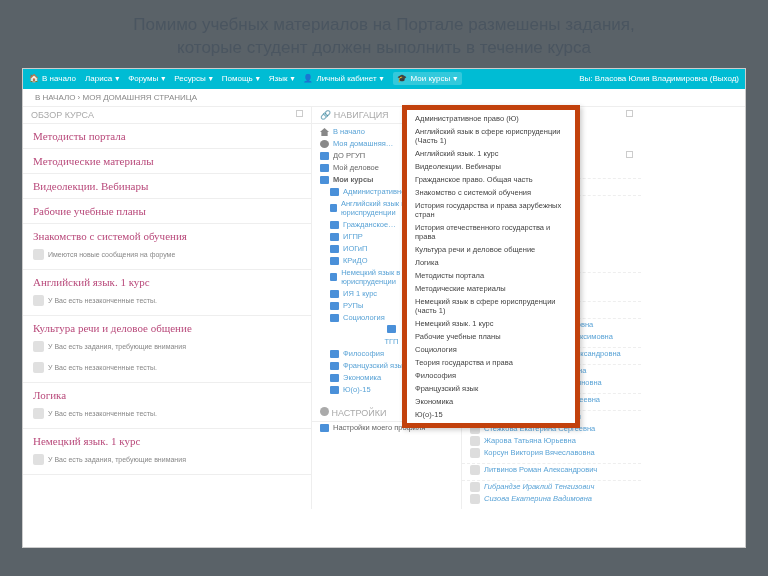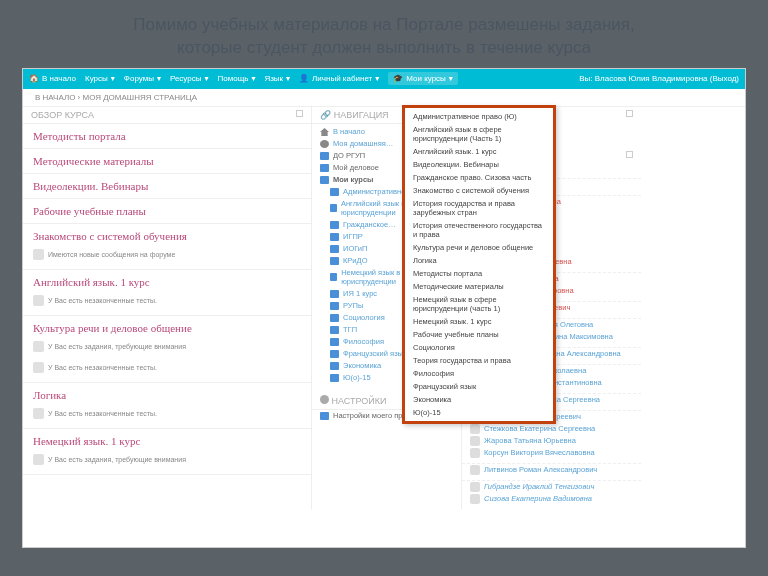--- a/index.html
+++ b/index.html
@@ -18,21 +18,21 @@
   .course-item { border-bottom: 1px solid #eee; padding: 6px 10px; }
   .course-title { color: #B94A7B; font-size: 11px; font-family: Georgia, serif; }
   .course-note { display: flex; align-items: center; gap: 4px; font-size: 7px; color: #888; margin-top: 4px; padding: 3px 0; }
   .note-icon { width: 11px; height: 11px; background: #e0e0e0; border-radius: 2px; display: inline-block; }
   .nav-list { padding: 2px 0; }
   .nav-item { display: flex; align-items: center; gap: 4px; padding: 1.5px 8px; font-size: 7.5px; }
   .nav-item .fi { width: 9px; height: 8px; display: inline-block; }
   .fi-folder { background: #4a90d9; border-radius: 1px; }
   .fi-home { background: #888; clip-path: polygon(50% 0, 100% 50%, 85% 50%, 85% 100%, 15% 100%, 15% 50%, 0 50%); }
   .fi-gear { background: #888; border-radius: 50%; }
-  .dropdown { position: absolute; left: 90px; top: -2px; background: #fff; border: 3px solid #c2410c; box-shadow: 2px 2px 5px rgba(0,0,0,0.2); width: 154px; z-index: 100; padding: 2px 0; }
+  .dropdown { position: absolute; left: 90px; top: -2px; background: #fff; border: 5px solid #c2410c; box-shadow: 2px 2px 5px rgba(0,0,0,0.2); width: 178px; z-index: 100; padding: 2px 0; }
   .dd-item { font-size: 7.5px; padding: 2px 8px; color: #444; }
   .section-title { font-size: 8px; color: #aaa; padding: 3px 8px; display: flex; justify-content: space-between; }
   .user-list { padding: 0 8px 4px; }
   .user-item { display: flex; align-items: center; gap: 4px; font-size: 7.5px; padding: 1px 0; }
   .avatar { width: 10px; height: 10px; background: #ddd; border-radius: 2px; flex-shrink: 0; }
   .uname { color: #5aa3d6; }
   .uname.red { color: #d9534f; }
   .mini-box { width: 7px; height: 7px; border: 1px solid #ccc; }
   .gear-ico { width: 9px; height: 9px; background: #aaa; border-radius: 50%; display: inline-block; }
 </style>
@@ -40,21 +40,21 @@
 <body>
 
 <div class="slide-title">
   <div>Помимо учебных материалов на Портале размешены задания,</div>
   <div>которые студент должен выполнить в течение курса</div>
 </div>
 
 <div class="browser">
   <div class="topbar">
     <span class="item">🏠 <span>В начало</span></span>
-    <span class="item"><span>Курсы</span> ▾</span>
+    <span class="item"><span>Лариса</span> ▾</span>
     <span class="item"><span>Форумы</span> ▾</span>
     <span class="item"><span>Ресурсы</span> ▾</span>
     <span class="item"><span>Помощь</span> ▾</span>
     <span class="item"><span>Язык</span> ▾</span>
     <span class="item">👤 <span>Личный кабинет</span> ▾</span>
     <span class="item" style="background:rgba(255,255,255,0.2);padding:2px 5px;border-radius:2px">🎓 <span>Мои курсы</span> ▾</span>
     <span class="spacer"></span>
     <span class="item">Вы: Власова Юлия Владимировна (Выход)</span>
   </div>
   <div class="breadcrumb">В НАЧАЛО  ›  МОЯ ДОМАШНЯЯ СТРАНИЦА</div>
@@ -180,21 +180,21 @@
             <span class="uname">ИЯ 1 курс</span>
           </div>
           <div class="nav-item" style="padding-left: 18px;">
             <span class="fi fi-folder"></span>
             <span class="uname">РУПы</span>
           </div>
           <div class="nav-item" style="padding-left: 18px;">
             <span class="fi fi-folder"></span>
             <span class="uname">Социология</span>
           </div>
-          <div class="nav-item" style="padding-left: 18px;">
+          <div class="nav-item" style="padding-left: 18px; flex-direction: column;">
             <span class="fi fi-folder"></span>
             <span class="uname">ТГП</span>
           </div>
           <div class="nav-item" style="padding-left: 18px;">
             <span class="fi fi-folder"></span>
             <span class="uname">Философия</span>
           </div>
           <div class="nav-item" style="padding-left: 18px;">
             <span class="fi fi-folder"></span>
             <span class="uname">Французский язык</span>
@@ -215,21 +215,21 @@
       <div class="nav-item">
         <span class="fi fi-folder"></span>
         <span>Настройки моего профиля</span>
       </div>
 
       <div class="dropdown" id="dropdown">
           <div class="dd-item">Административное право (Ю)</div>
           <div class="dd-item">Английский язык в сфере юриспруденции (Часть 1)</div>
           <div class="dd-item">Английский язык. 1 курс</div>
           <div class="dd-item">Видеолекции. Вебинары</div>
-          <div class="dd-item">Гражданское право. Сизова часть</div>
+          <div class="dd-item">Гражданское право. Общая часть</div>
           <div class="dd-item">Знакомство с системой обучения</div>
           <div class="dd-item">История государства и права зарубежных стран</div>
           <div class="dd-item">История отечественного государства и права</div>
           <div class="dd-item">Культура речи и деловое общение</div>
           <div class="dd-item">Логика</div>
           <div class="dd-item">Методисты портала</div>
           <div class="dd-item">Методические материалы</div>
           <div class="dd-item">Немецкий язык в сфере юриспруденции (часть 1)</div>
           <div class="dd-item">Немецкий язык. 1 курс</div>
           <div class="dd-item">Рабочие учебные планы</div>

